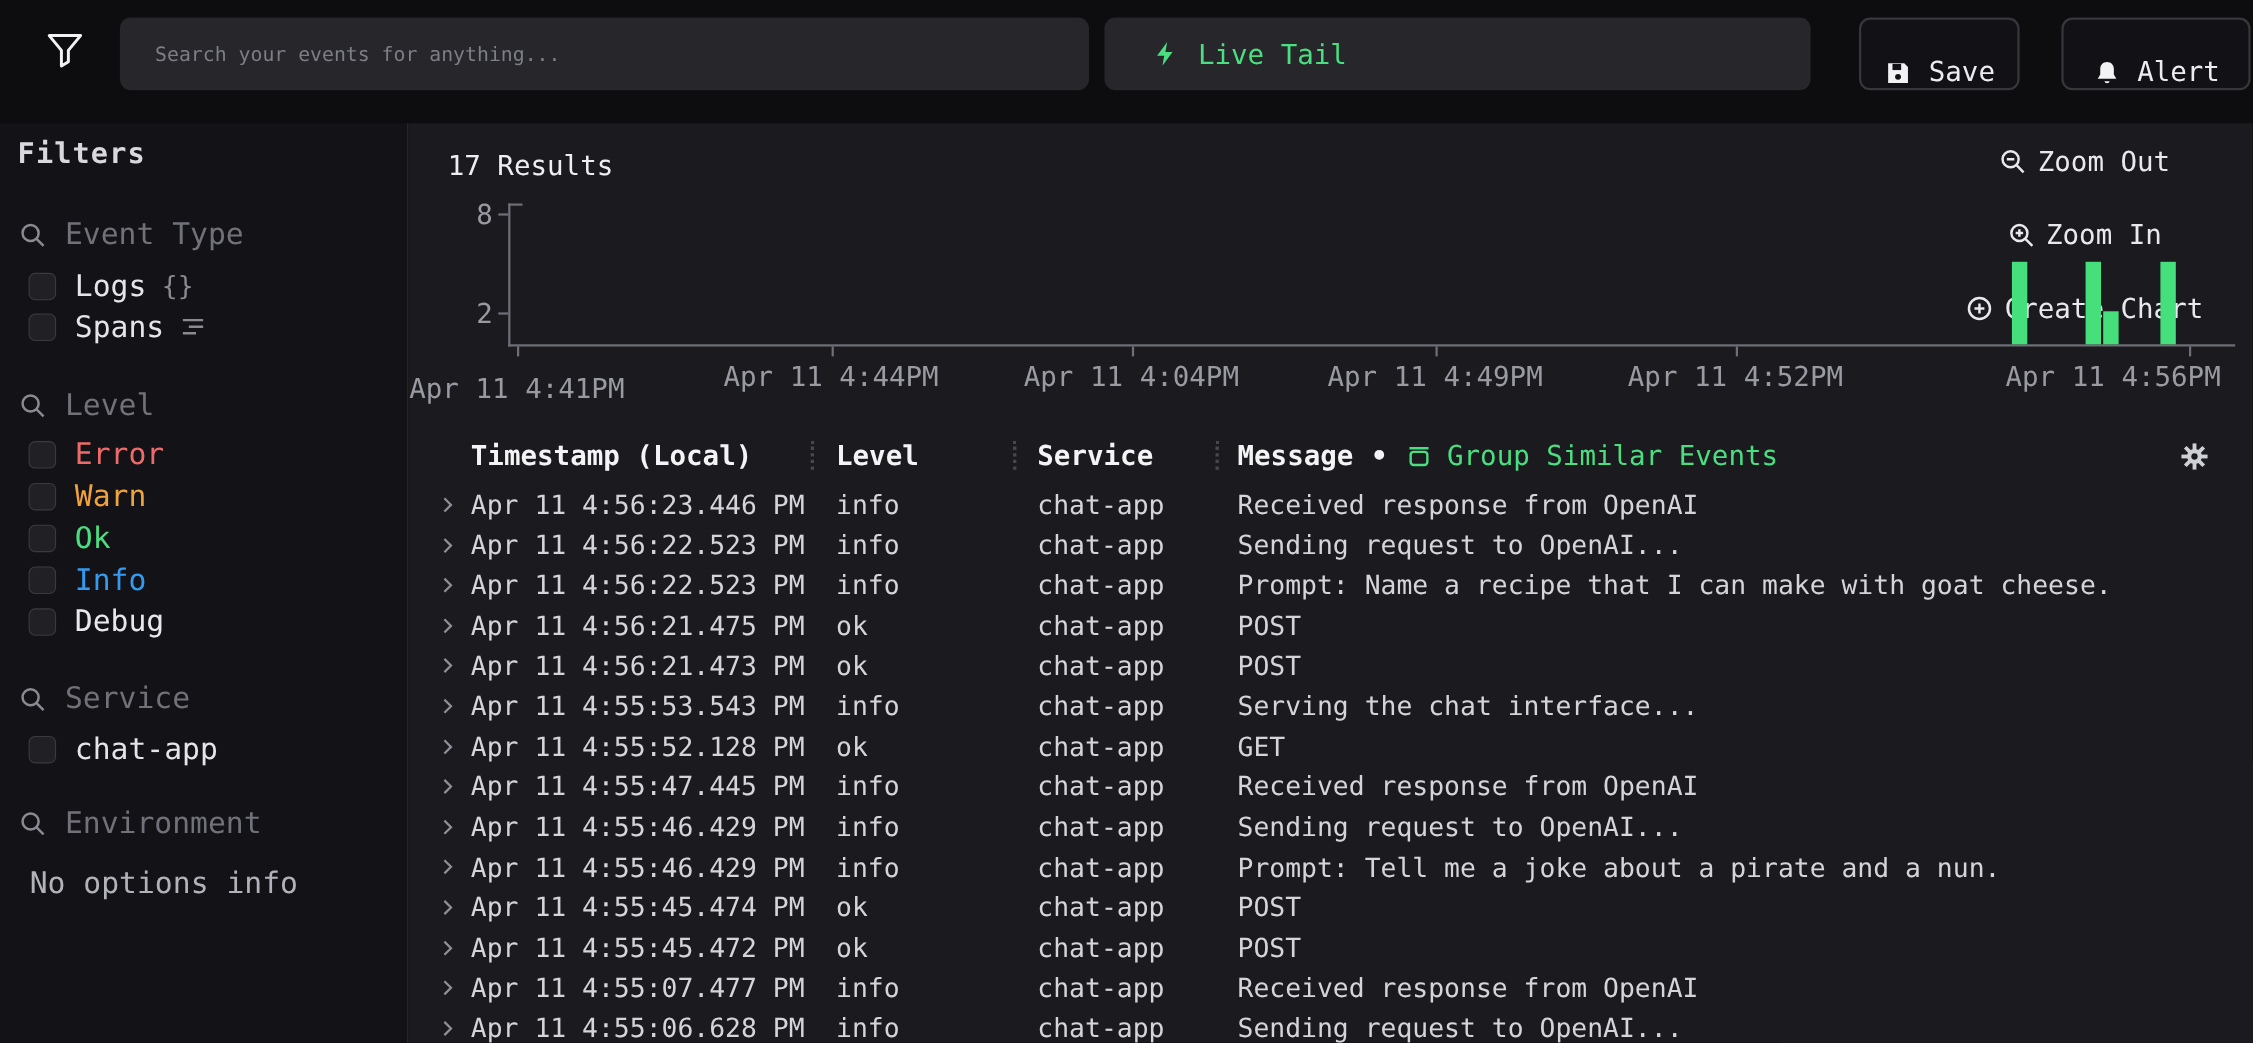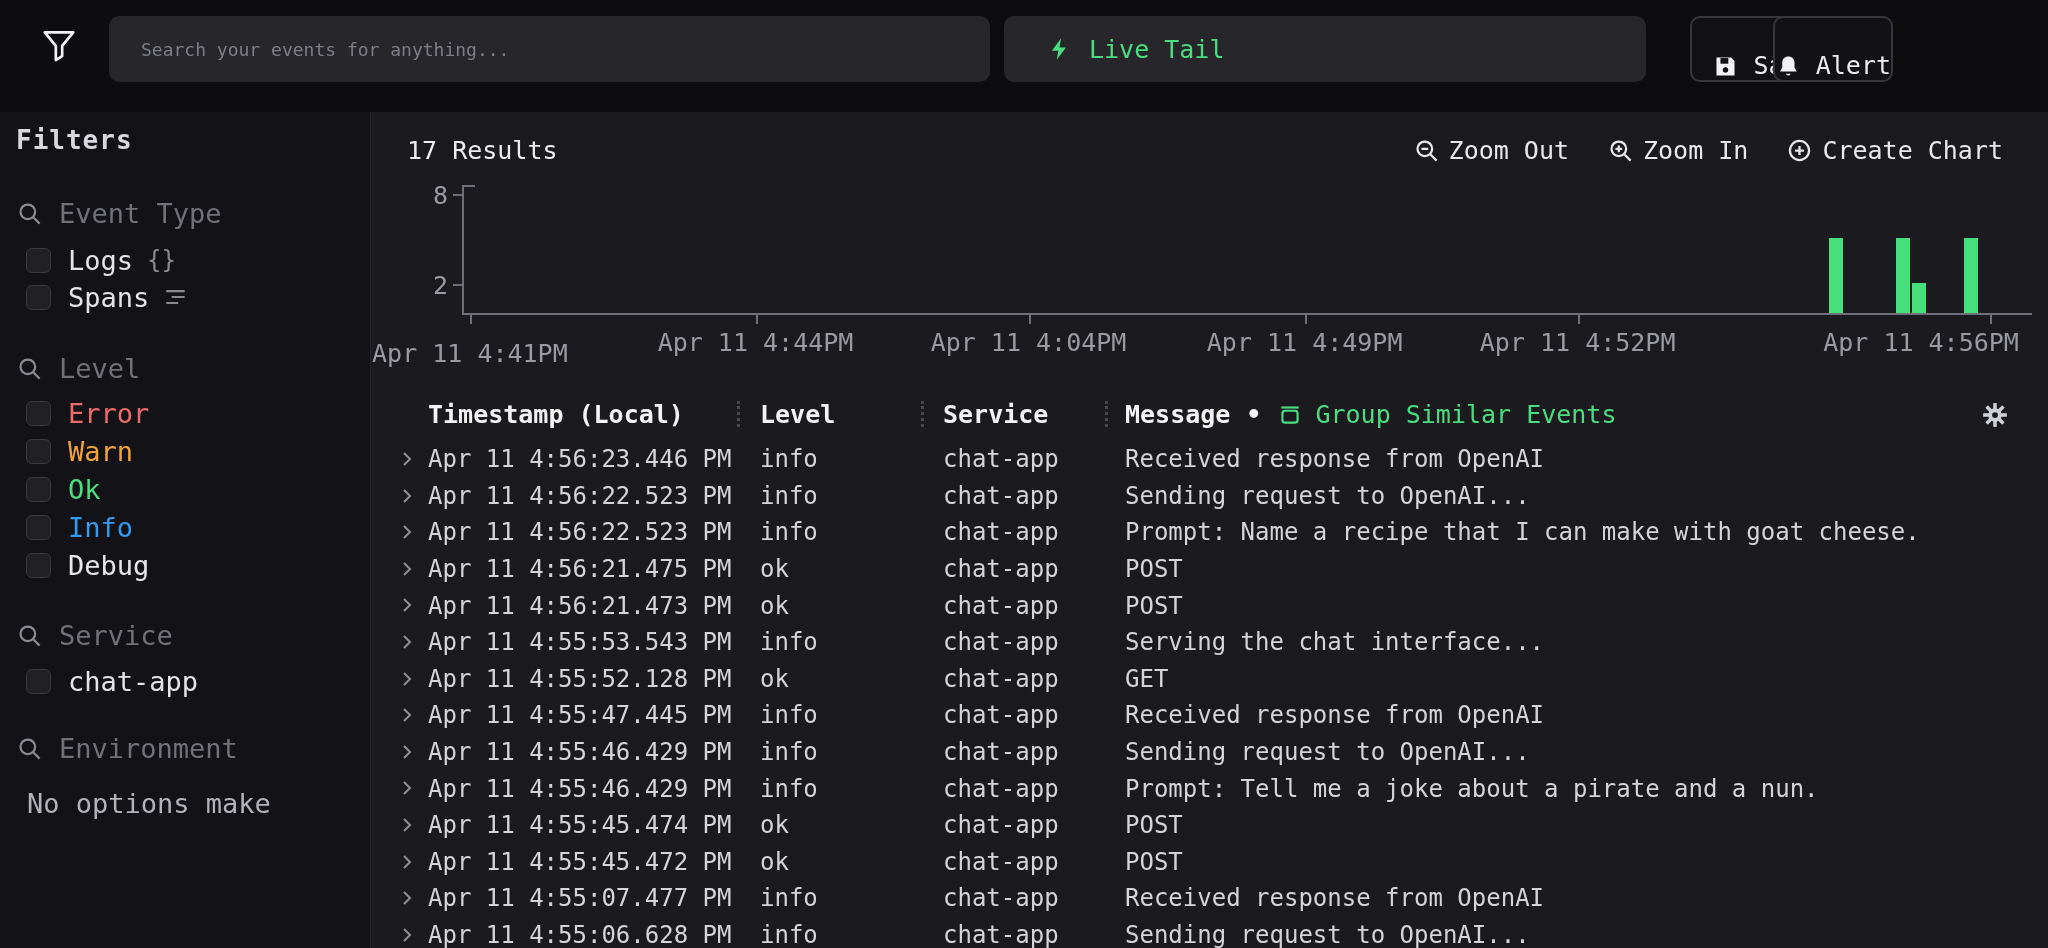--- a/index.html
+++ b/index.html
@@ -11,39 +11,39 @@
   .search-box{position:absolute;left:109px;top:16px;width:881px;height:66px;background:#26262b;
       border-radius:10px;display:flex;align-items:center;padding:0 32px;box-sizing:border-box;}
   .search-box .ph{color:#7e7e88;font-size:18px;}
   .livetail{position:absolute;left:1004px;top:16px;width:642px;height:66px;background:#26262b;
       border-radius:10px;display:flex;align-items:center;gap:16px;padding:0 43px;box-sizing:border-box;}
   .livetail .lt-label{color:#4ade80;font-size:25px;}
   .tb-btn{position:absolute;top:16px;height:66px;background:#121216;border:2px solid #36363c;
       border-radius:10px;display:flex;align-items:flex-end;justify-content:center;gap:14px;
       color:#ececf0;font-size:25px;box-sizing:border-box;cursor:pointer;}
   .tb-btn.save{left:1690px;width:146px;}
-  .tb-btn.alert{left:1773px;width:120px;}
+  .tb-btn.alert{left:1874px;width:172px;}
   
   .sidebar{position:absolute;left:0;top:112px;width:371px;height:836px;background:#131317;
       border-right:1px solid #242429;box-sizing:border-box;}
   .side-row{position:absolute;left:16px;right:8px;height:36px;display:flex;align-items:center;}
   .side-title{font-weight:700;font-size:26px;color:#d8d8de;letter-spacing:1px;}
   .srch-ic{width:27px;height:27px;color:#8a8a93;margin-right:16px;flex:0 0 auto;}
   .srch-lbl{color:#71717a;font-size:27px;}
   .chk{width:23px;height:23px;border-radius:6px;background:#202025;border:1px solid #3a3a41;
       margin-left:10px;margin-right:17px;flex:0 0 auto;cursor:pointer;}
   .opt-lbl{font-size:27px;color:#e4e4e9;}
   .badge{color:#8a8a93;font-size:24px;margin-left:14px;}
   .spans-ic{width:26px;height:26px;color:#8a8a93;margin-left:14px;}
   .no-opt{color:#b2b2bb;font-size:27px;margin-left:11px;}
   
   .main{position:absolute;left:371px;top:112px;width:1677px;height:836px;background:#1b1b1f;}
   .results{position:absolute;left:36px;top:20px;height:36px;display:flex;align-items:center;
       color:#eeeef2;font-size:25px;}
-  .chart-tools{position:absolute;right:45px;top:20px;height:36px;display:flex;align-items:center;gap:38px;}
+  .chart-tools{position:absolute;right:45px;top:20px;height:36px;display:flex;align-items:center;gap:38px;flex-direction:column;}
   .tool{display:flex;align-items:center;gap:9px;color:#e8e8ee;font-size:25px;cursor:pointer;}
   .tool svg{width:27px;height:27px;}
   
   .chart{position:absolute;left:91px;top:73px;width:1578px;height:130px;}
   .y-line{position:absolute;left:0;top:0;bottom:0;width:2px;background:#6f6f79;}
   .y-cap{position:absolute;left:0;top:0;width:13px;height:2px;background:#6f6f79;}
   .x-line{position:absolute;left:0;right:8px;bottom:0;height:2px;background:#6f6f79;}
   .y-tick{position:absolute;width:9px;height:2px;background:#6f6f79;left:-9px;}
   .y-lab{position:absolute;left:-56px;width:42px;text-align:right;transform:translateY(-50%);
       color:#9a9aa3;font-size:25px;}
@@ -169,21 +169,21 @@
     </div>
 
     <div class="side-row" style="top:618px">
       <span class="srch-ic"><svg viewBox="0 0 24 24" fill="none" stroke="currentColor" stroke-width="2">
             <circle cx="10.5" cy="10.5" r="6.5"></circle>
             <path d="M15.3 15.3 21 21"></path>
           </svg></span>
       <span class="srch-lbl">Environment</span>
     </div>
     <div class="side-row" style="top:673px">
-      <span class="no-opt">No options make</span>
+      <span class="no-opt">No options info</span>
     </div>
   </div>
 
   <div class="main">
 
     <div class="results">17 Results</div>
 
     <div class="chart-tools">
       <span class="tool">
         <svg viewBox="0 0 24 24" fill="none" stroke="#e8e8ee" stroke-width="2">

